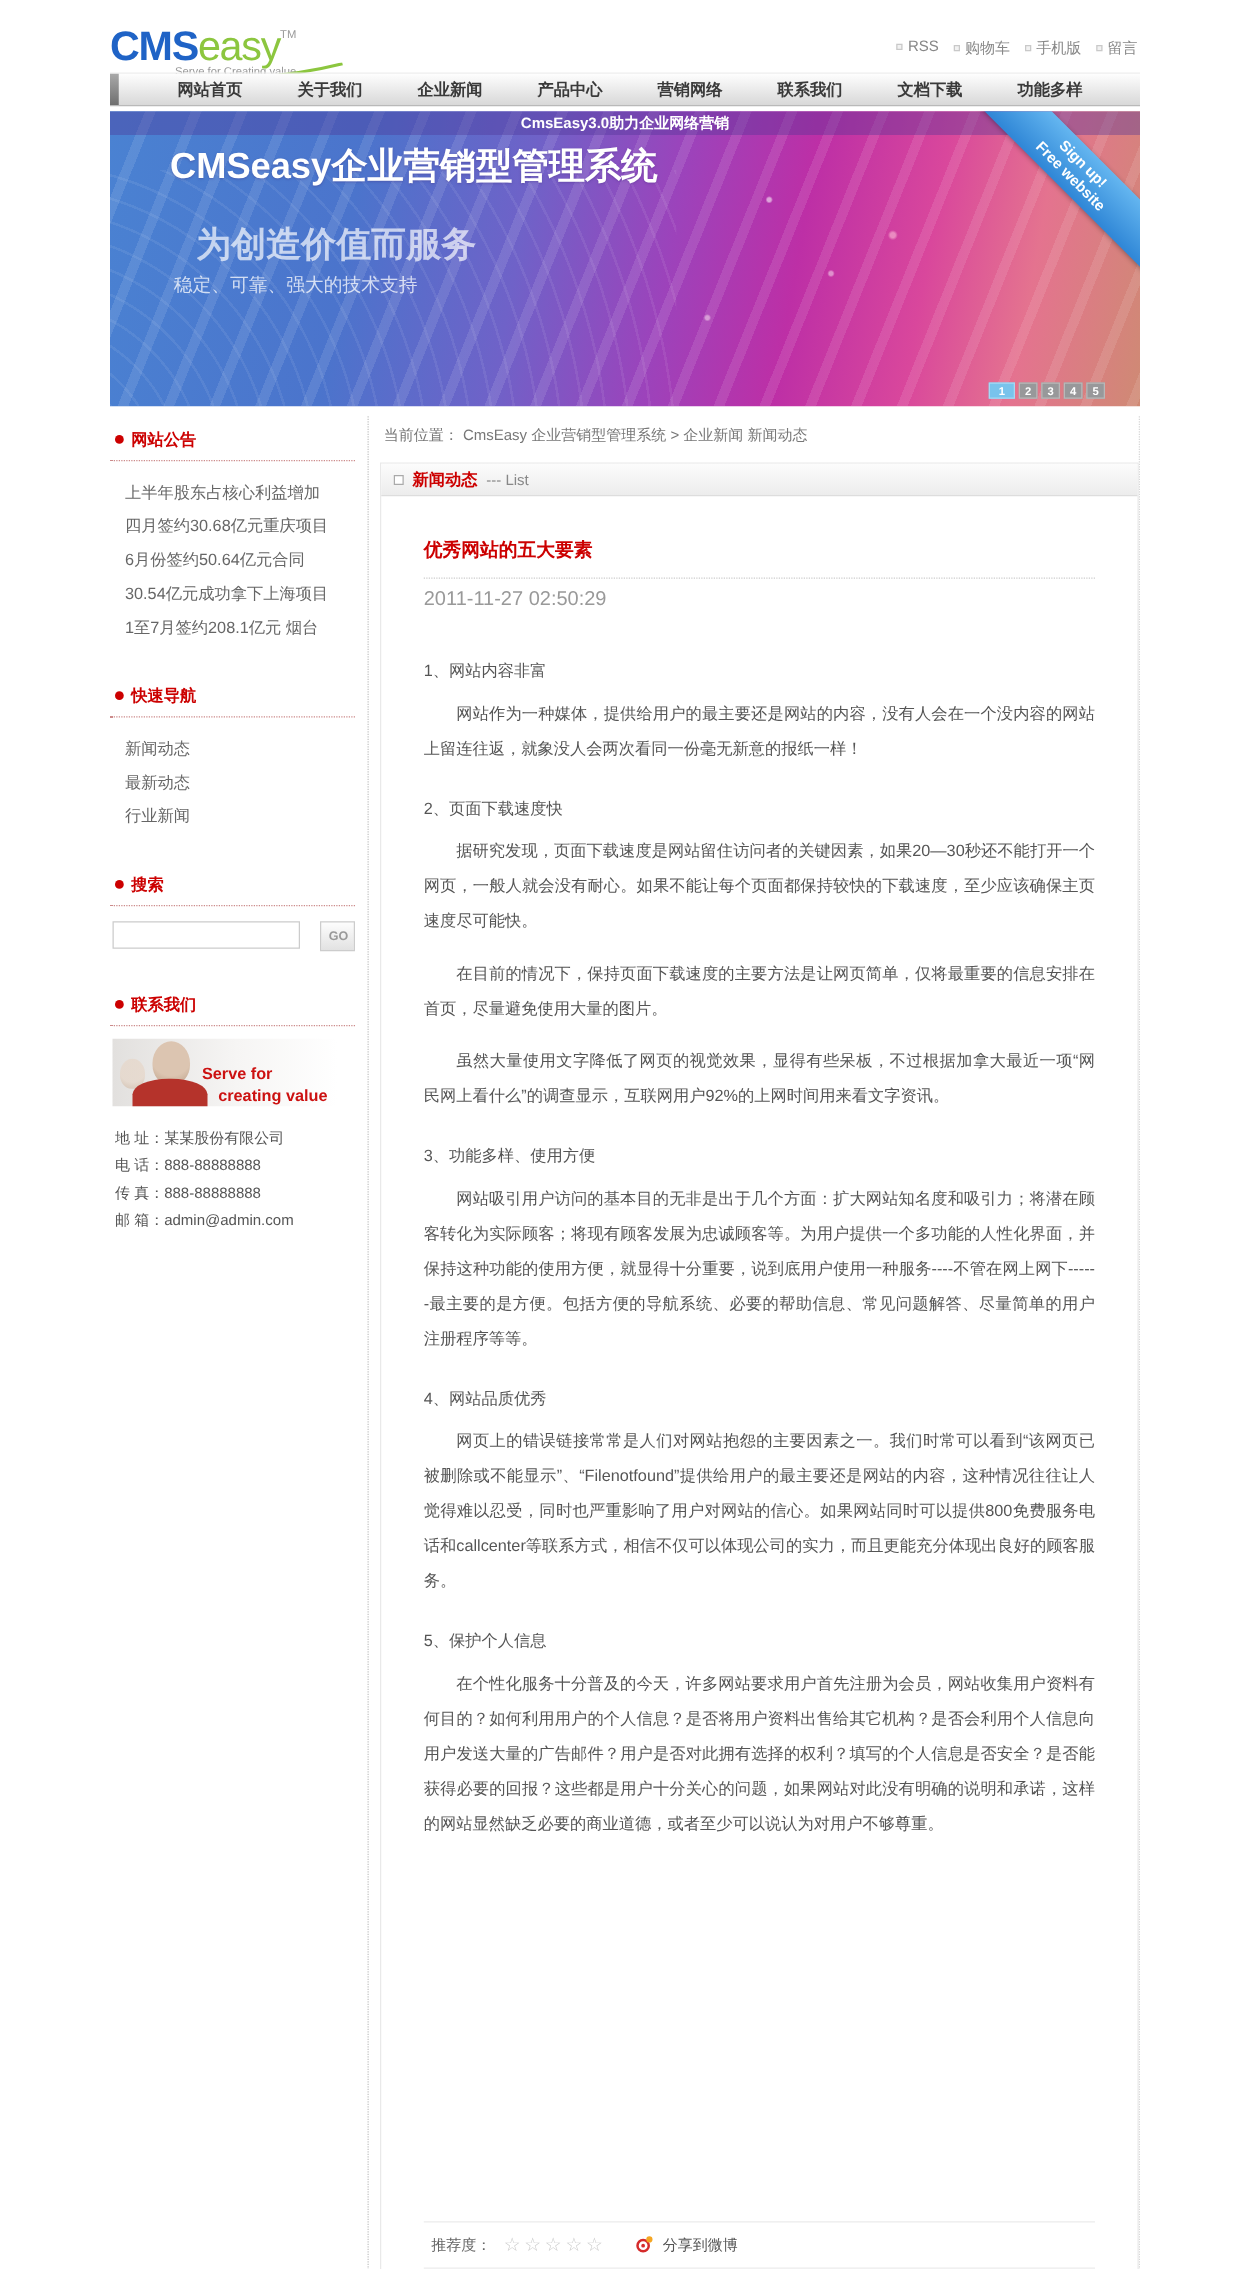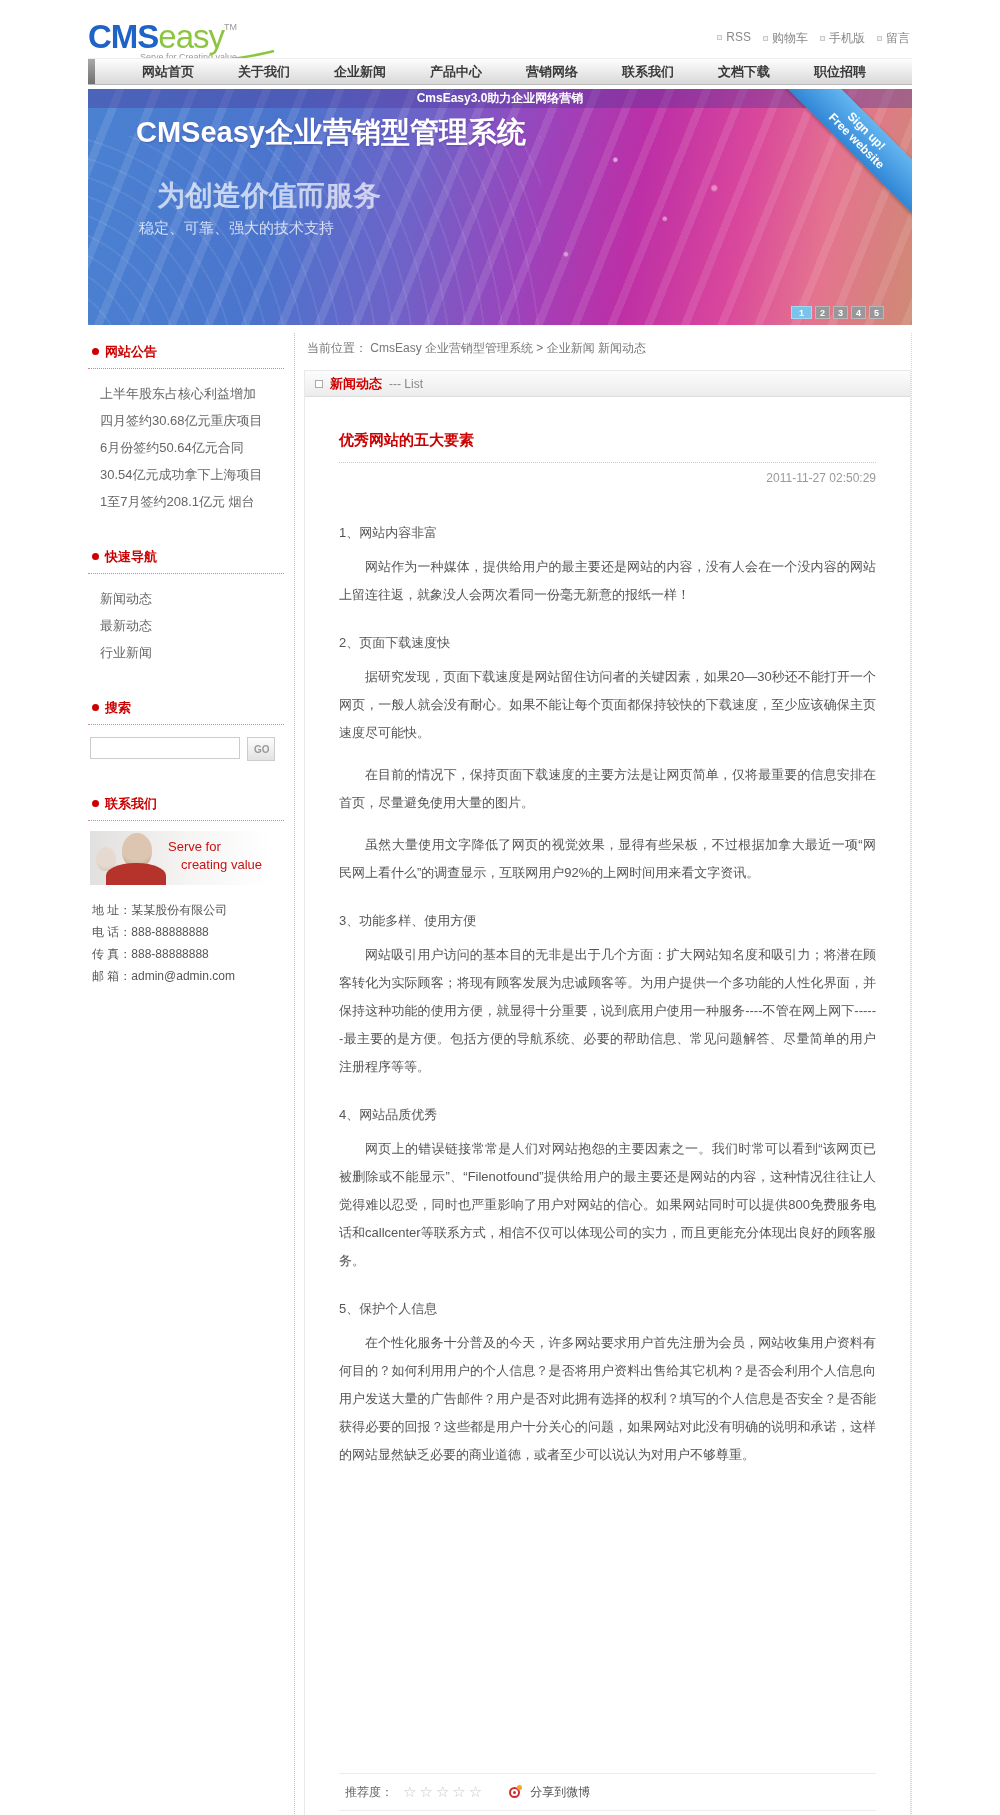--- a/index.html
+++ b/index.html
@@ -55,48 +55,48 @@
   .content { display:flex; margin-top:8px; align-items:stretch; }
   .sidebar { width:207px; padding:0 10px 30px 0; border-right:1px dotted #c3c3c3; }
   .main { flex:1; padding:0 0 40px 9px; border-right:1px dotted #d6d6d6; }
 
   .sb-h { position:relative; padding:8px 0 7px 17px; color:#c00; font-size:13px; font-weight:bold; border-bottom:1px dotted #cc8a8a; margin-top:12px; }
   .sb-h.first { margin-top:2px; }
   .sb-h::before { content:""; position:absolute; left:4px; top:13px; width:7px; height:7px; border-radius:50%; background:#c00; }
   .sb-list { padding:8px 0 10px 12px; }
   .sb-item { font-size:13px; color:#666; line-height:20px; cursor:pointer; }
   .sb-list.loose .sb-item { line-height:21px; margin:6px 0; }
-  .search-row { display:flex; gap:7px; padding:12px 0 14px 2px; }
+  .search-row { display:flex; gap:7px; padding:12px 0 14px 2px;justify-content:space-between; }
   .search-input { width:150px; height:22px; border:1px solid #ccc; background:#fff; }
   .go-btn { width:28px; height:24px; border:1px solid #ccc; background:linear-gradient(#fdfdfd,#e2e2e2); color:#999; font-size:10px; font-weight:bold; cursor:pointer; }
   .contact-photo { width:180px; height:54px; margin:10px 0 12px 2px; position:relative; overflow:hidden;
     background:linear-gradient(90deg,#e2e0de,#f6f5f4 55%,#fff); }
   .p-head { position:absolute; left:32px; top:2px; width:30px; height:35px; border-radius:50% 50% 46% 46%;
     background:radial-gradient(circle at 50% 32%, #dcc5b1 0 58%, #b99d85 100%); }
   .p-head2 { position:absolute; left:6px; top:16px; width:20px; height:24px; border-radius:50% 50% 46% 46%;
     background:radial-gradient(circle at 50% 32%, #e6d6c8 0 58%, #cbb49f 100%); opacity:.7; }
   .p-body { position:absolute; left:16px; top:32px; width:60px; height:26px; border-radius:48% 48% 0 0; background:#b5332b; }
-  .photo-text { position:absolute; right:8px; top:7px; color:#c11; font-size:13px; font-weight:normal; line-height:18px; }
+  .photo-text { position:absolute; right:8px; top:19px; color:#c11; font-size:13px; font-weight:bold; line-height:18px; }
   .photo-text .l2 { margin-left:13px; }
   .c-rows { padding:2px 0 0 4px; }
   .c-row { font-size:12px; color:#555; line-height:22px; }
 
   .breadcrumb { font-size:12px; color:#777; padding:7px 0 13px 3px; }
   .breadcrumb .bc-label { color:#777; }
 
   .abox { border:1px solid #e9e9e9; background:#fff; }
   .abox-h { height:26px; display:flex; align-items:center; gap:7px; padding:0 10px;
     background:linear-gradient(#fcfcfc,#ececec); border-bottom:1px solid #ddd; }
   .abox-sq { width:8px; height:8px; border:1px solid #aaa; background:#fff; }
   .abox-title { color:#c00; font-weight:bold; font-size:13px; }
   .abox-suffix { color:#888; font-size:12px; }
   .article { padding:22px 34px 46px; }
   .a-title { color:#c00; font-size:15px; font-weight:bold; margin:12px 0 12px; }
   .a-rule { border-bottom:1px dotted #ccc; }
-  .a-date { text-align:right; color:#999; font-size:12px; margin:8px 0 34px; }
+  .a-date { color:#999; font-size:16px; margin:8px 0 34px; }
   .block { font-size:13px; color:#555; line-height:28px; text-align:justify; }
   .b-heading { margin:20px 0 6px; }
   .b-p { text-indent:2em; margin:6px 0 14px; }
   .spacer { height:290px; }
   .rate-row { display:flex; align-items:center; gap:10px; border-top:1px solid #ececec; border-bottom:1px solid #ececec;
     padding:9px 6px; color:#666; font-size:12px; }
   .stars { color:#c9c9c9; font-size:15px; letter-spacing:3px; cursor:pointer; }
   .weibo-icon { display:inline-block; position:relative; width:11px; height:11px; border:2px solid #d52b2b; border-radius:50%; background:#fff; margin-left:14px; }
   .weibo-icon::before { content:""; position:absolute; left:2px; top:2px; width:3px; height:3px; border-radius:50%; background:#d52b2b; }
   .weibo-icon::after { content:""; position:absolute; right:-4px; top:-4px; width:5px; height:5px; border-radius:50%; background:#f5a623; }
@@ -138,21 +138,21 @@
         <div class="nav-item">企业新闻</div>
 
         <div class="nav-item">产品中心</div>
 
         <div class="nav-item">营销网络</div>
 
         <div class="nav-item">联系我们</div>
 
         <div class="nav-item">文档下载</div>
 
-        <div class="nav-item">职位招聘</div>
+        <div class="nav-item">功能多样</div>
       </div>
   </div>
 
   <div class="banner">
     <div class="banner-strip">CmsEasy3.0助力企业网络营销</div>
     <div class="banner-title">CMSeasy企业营销型管理系统</div>
     <div class="banner-sub">为创造价值而服务</div>
     <div class="banner-tag">稳定、可靠、强大的技术支持</div>
     <div class="ribbon">
       <div>Sign up!</div>

